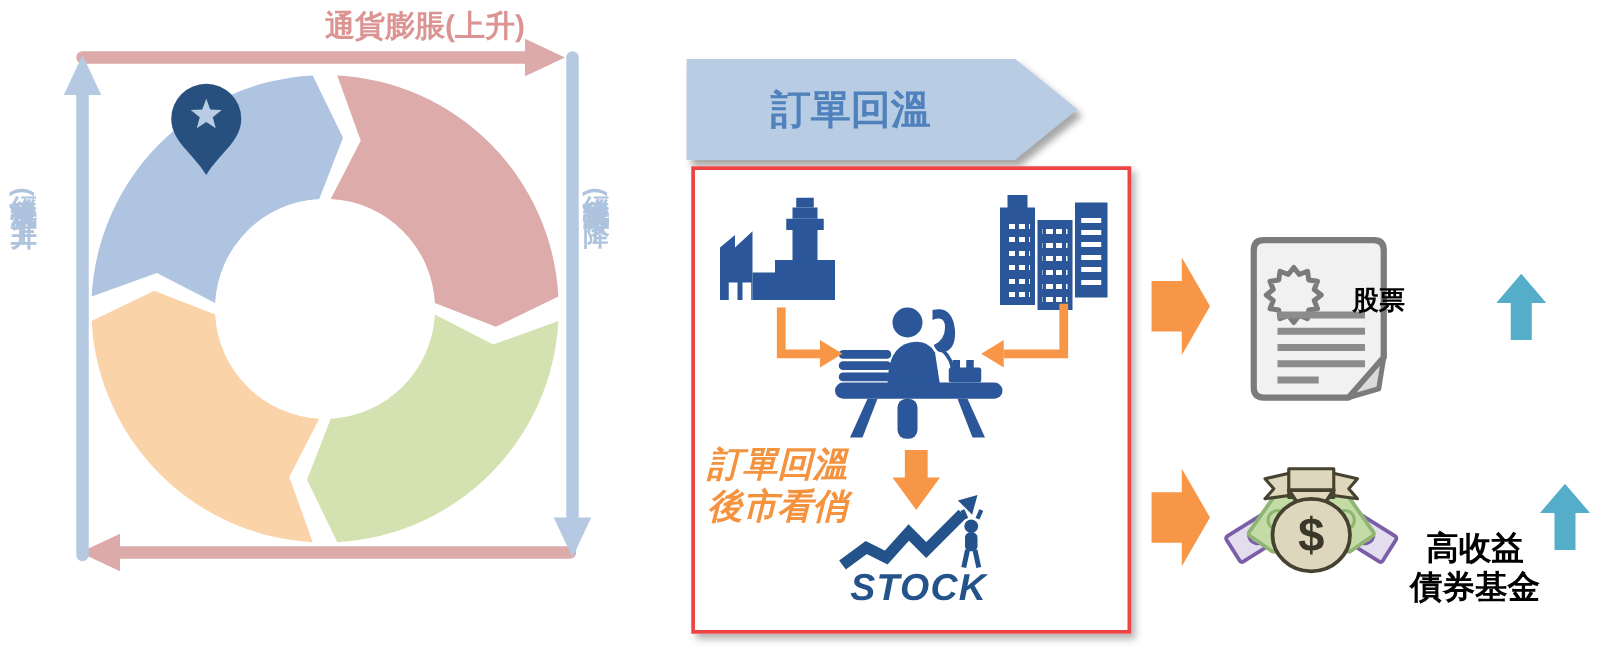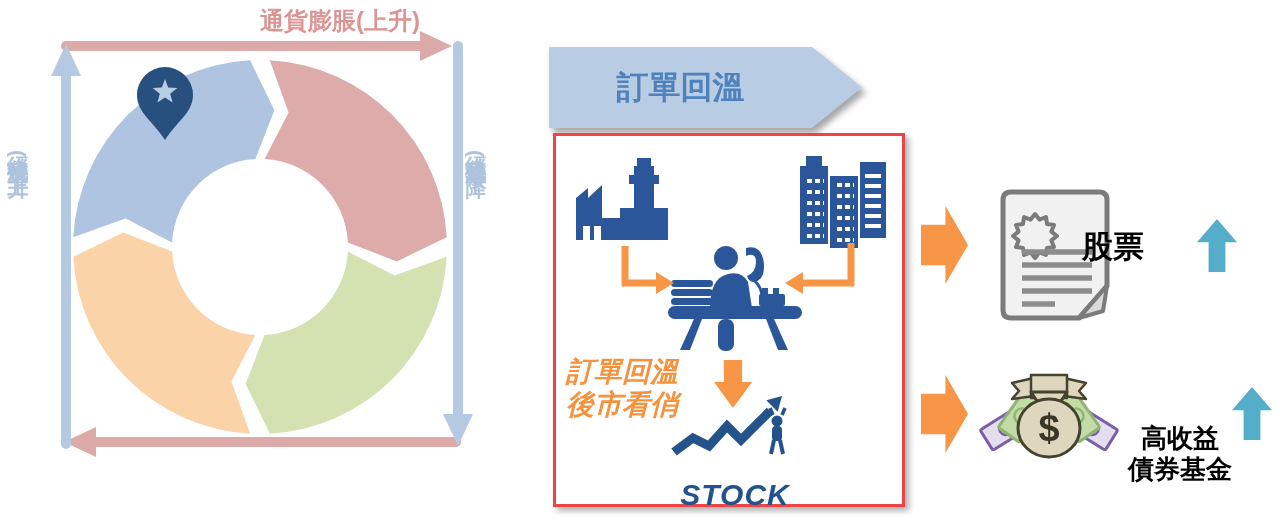--- a/index.html
+++ b/index.html
@@ -35,41 +35,41 @@
                background:#fff;box-shadow:4px 4px 6px rgba(0,0,0,.3);font-style:italic;}
   .navy{fill:var(--icon_navy);}
   .orange-line{stroke:var(--orange);stroke-width:7;fill:none;}
   .orange-head{fill:var(--orange);}
   #order-note{left:10px;top:220px;width:160px;font-size:28px;font-weight:bold;
               color:var(--orange_text);line-height:1.17;white-space:pre-line;}
   .block-arrow-down{width:38px;height:48px;background:var(--orange);
       clip-path:polygon(26% 0,74% 0,74% 46%,100% 46%,50% 100%,0 46%,26% 46%);
       filter:drop-shadow(3px 3px 2px rgba(90,90,90,.6));}
   #stock-word{left:113px;top:318px;width:132px;text-align:center;font-size:30px;font-weight:bold;
-              color:var(--stock_navy);letter-spacing:1px;margin-top:24px;}
+              color:var(--stock_navy);letter-spacing:1px;}
 
   
   #buildings{left:242px;top:18px;width:96px;height:94px;}
   .tower{position:absolute;background:var(--icon_navy);}
   .windows{position:absolute;left:4px;right:4px;top:6px;bottom:6px;
      background-color:var(--icon_navy);
      background-image:repeating-linear-gradient(90deg,var(--icon_navy) 0 3px,transparent 3px 8px),
                       repeating-linear-gradient(0deg,#fff 0 4px,var(--icon_navy) 4px 11px);}
   .stripes{position:absolute;left:5px;right:5px;top:6px;bottom:10px;
      background-image:repeating-linear-gradient(0deg,#fff 0 4px,var(--icon_navy) 4px 10px);}
 
   
   .block-arrow-right{width:47px;height:78px;background:var(--orange);
       clip-path:polygon(0 24%,52% 24%,52% 0,100% 50%,52% 100%,52% 76%,0 76%);
       filter:drop-shadow(3px 4px 3px rgba(90,90,90,.6));}
   .block-arrow-up{width:40px;height:53px;background:var(--teal);
       clip-path:polygon(50% 0,100% 44%,71% 44%,71% 100%,29% 100%,29% 44%,0 44%);
       filter:drop-shadow(3px 3px 2px rgba(110,110,110,.55));}
   .outcome-label{font-weight:bold;color:#000;white-space:pre-line;}
-  #label-stock{left:1082px;top:226px;font-size:31px;}
+  #label-stock{left:1082px;top:226px;font-size:21px;}
   #label-bond{left:1124px;top:380px;width:112px;font-size:26px;line-height:1.2;text-align:center;margin-top:43px;}
 </style>
 </head>
 <body>
 
 <div id="stage">
 
   <svg id="cycle-svg" class="abs" width="540" height="522" viewBox="0 0 540 522">
 
     <path class="seg-blue" d="M 73.3 237.2 A 187 187 0 0 1 250.2 60.3 L 274.4 110.2 L 255.4 159.1 A 88 88 0 0 0 172.1 242.4 L 125.5 218.4 Z"></path>

